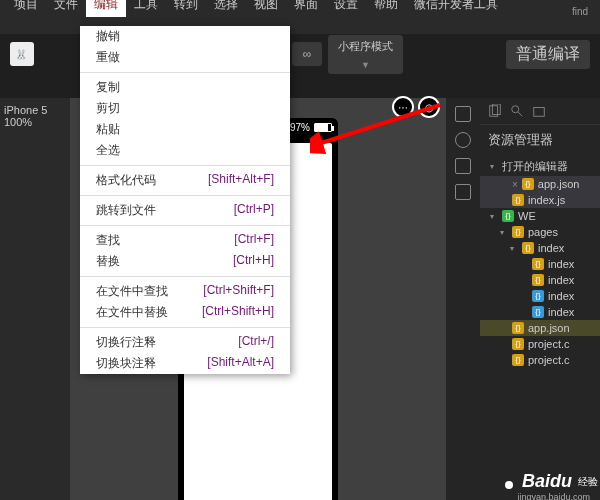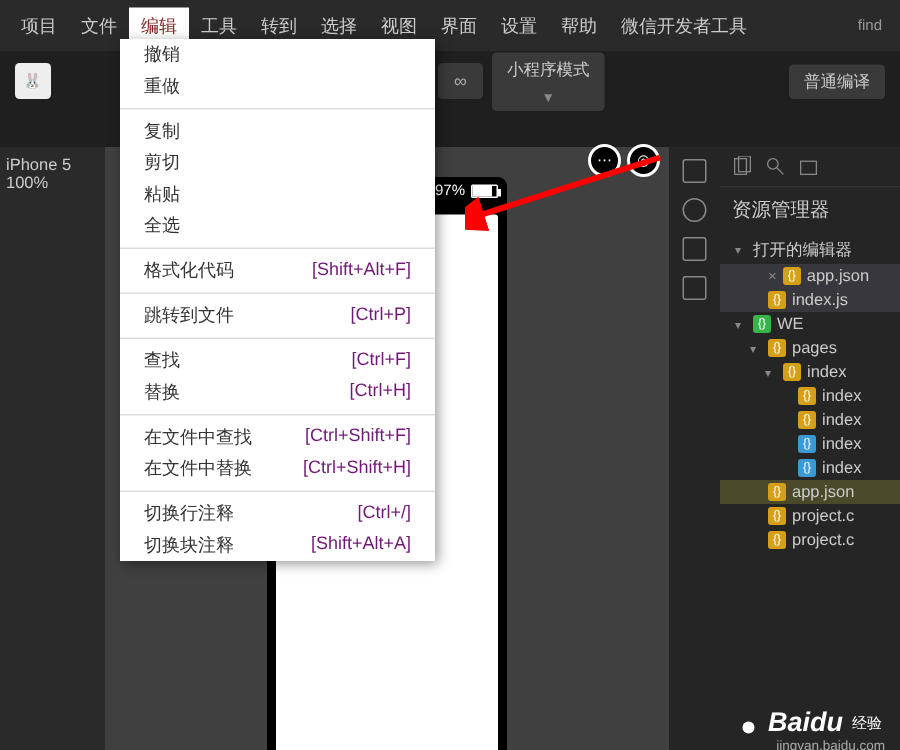--- a/index.html
+++ b/index.html
@@ -1,27 +1,27 @@
 <!DOCTYPE html>
 <html><head>
 <meta charset="utf-8">
 <style>
 * { margin: 0; padding: 0; box-sizing: border-box; font-family: "Microsoft YaHei", sans-serif; }
 body { width: 600px; height: 500px; background: #2a2a2a; color: #ccc; overflow: hidden; position: relative; }
-.menubar { display: flex; align-items: center; height: 26px; background: #2a2a2a; padding: 17px 6px; font-size: 12px; }
+.menubar { display: flex; align-items: flex-end; height: 26px; background: #2a2a2a; padding: 17px 6px; font-size: 12px; }
 .menubar .mi { padding: 4px 8px; cursor: pointer; }
 .menubar .mi.active { background: #fff; color: #7f1d1d; }
 .search-hint { margin-left: auto; color: #999; font-size: 10px; padding-right: 6px; }
 .toolbar { display: flex; align-items: center; height: 40px; background: #1f1f1f; padding: 0 10px; gap: 6px; }
 .app-icon { width: 24px; height: 24px; background: #eee; border-radius: 3px; display:flex;align-items:center;justify-content:center;font-size:10px;color:#333; }
 .cloud-group { display:flex; gap:2px; margin-left:220px;}
 .cloud-btn { width:30px;height:24px;background:#3a3a3a;border-radius:3px;display:flex;align-items:center;justify-content:center;font-size:12px;color:#aaa;}
 .select-box { background:#3a3a3a;color:#ccc;font-size:11px;padding:4px 10px;border-radius:3px;display:flex;align-items:center;gap:6px;flex-direction:column;}
 .chev{font-size:9px;color:#888;}
-.plain-btn{background:#3a3a3a;color:#ccc;font-size:11px;padding:4px 10px;border-radius:3px;margin-left:auto;}
+.plain-btn{background:#3a3a3a;color:#ccc;font-size:16px;padding:4px 10px;border-radius:3px;margin-left:auto;}
 .subtoolbar{display:flex;align-items:center;height:24px;background:#1f1f1f;padding:0 10px;font-size:11px;color:#aaa;gap:14px;}
 .subtoolbar .lbl{margin-left:210px;}
 .workspace{display:flex;height:410px;}
 .left-strip{width:70px;background:#2a2a2a;font-size:11px;color:#ccc;padding:6px 4px;}
 .preview-area{flex:1;background:#404040;position:relative;display:flex;justify-content:center;padding-top:20px;}
 .phone{width:160px;height:460px;background:#000;border-radius:6px;}
 .phone-status{display:flex;justify-content:flex-end;align-items:center;gap:4px;padding:4px 6px;color:#fff;font-size:10px;}
 .battery{width:18px;height:9px;border:1px solid #fff;border-radius:1px;position:relative;}
 .battery::after{content:"";position:absolute;right:-3px;top:2px;width:2px;height:5px;background:#fff;}
 .battery-fill{background:#fff;width:80%;height:100%;}
@@ -51,21 +51,21 @@
 .fi-folder{background:#d4a017;}
 .fi-wxml{background:#3a9ad4;}
 .fi-wxss{background:#3a9ad4;}
 .fi-we{background:#3ab44a;}
 .dropdown{position:absolute;top:26px;left:80px;width:210px;background:#fff;color:#333;font-size:12px;box-shadow:2px 2px 8px rgba(0,0,0,.4);z-index:100;}
 .dd-item{padding:2px 16px;cursor:pointer;display:flex;}
 .dd-label{flex:1;}
 .dd-short{color:#701a75;}
 .dd-sep{height:1px;background:#ddd;margin:4px 0;}
 .arrow{position:absolute;top:100px;left:310px;z-index:90;}
-.watermark{position:absolute;bottom:8px;right:12px;display:flex;align-items:center;gap:6px;z-index:200;}
+.watermark{position:absolute;bottom:8px;right:2px;display:flex;align-items:center;gap:6px;z-index:200;}
 .wm-logo{color:#fff;font-size:18px;font-weight:bold;font-style:italic;}
 .wm-text{font-size:10px;color:#fff;}
 .wm-sub{position:absolute;bottom:-2px;right:10px;font-size:9px;color:rgba(255,255,255,.6);}
 .paw{width:14px;height:14px;position:relative;}
 .paw::before{content:"";position:absolute;width:8px;height:8px;background:#fff;border-radius:50%;bottom:0;left:3px;}
 </style>
 </head>
 <body>
 
 <div class="menubar" id="menubar">

